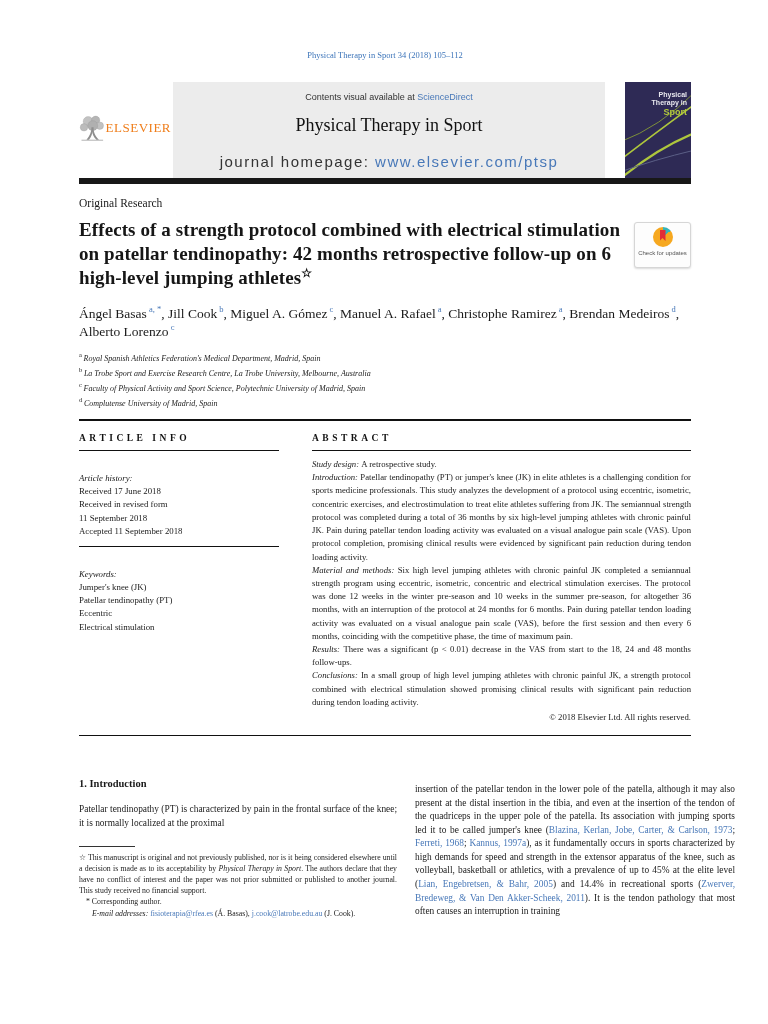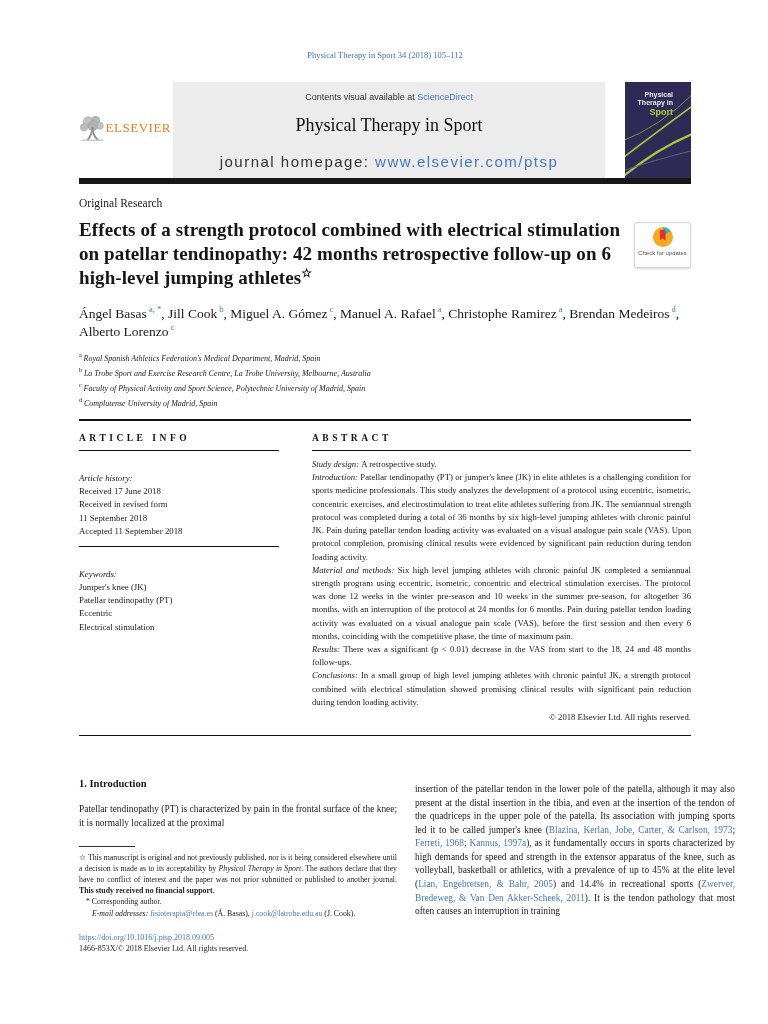--- a/index.html
+++ b/index.html
@@ -23,21 +23,21 @@
   .banner { display: flex; align-items: stretch; height: 96px; }
   .logo-box { width: 92px; display: flex; flex-direction: row; align-items: center; justify-content: flex-end; padding-bottom: 2px; }
   .logo-tree { width: 64px; height: 68px; }
   .logo-word { font-family: "Liberation Serif", serif; font-size: 13px; color: #ef7d1a; letter-spacing: 0.5px; margin-top: -2px; }
   .head-mid { flex: 1; background: #ececec; margin-left: 2px; margin-right: 20px; text-align: center; padding-top: 10px; }
   .contents-line { font-family: "Liberation Sans", sans-serif; font-size: 9px; color: #333; }
   .journal-name { font-family: "Liberation Serif", serif; font-size: 18px; color: #111; margin-top: 13px; }
   .homepage-line { font-family: "Liberation Sans", sans-serif; font-size: 15px; letter-spacing: 1.5px; color: #333; margin-top: 17px; }
   .cover { position: relative; width: 66px; height: 96px; background: #2e2a55; overflow: hidden; flex: none; }
   .cover svg { position: absolute; inset: 0; }
-  .cover-text { position: absolute; top: 9px; right: 18px; text-align: right; line-height: 1.15; }
+  .cover-text { position: absolute; top: 9px; right: 4px; text-align: right; line-height: 1.15; }
   .cover-line1 { font-family: "Liberation Sans", sans-serif; font-size: 7px; font-weight: bold; color: #e8e8ee; }
   .cover-line3 { font-family: "Liberation Sans", sans-serif; font-size: 9px; font-weight: bold; color: #b4cb3c; }
   .black-bar { height: 6px; background: #181818; }
 
   .orig-research { font-size: 11.5px; margin-top: 13px; }
 
   .title-row { display: flex; margin-top: 9px; }
   .title { width: 565px; font-size: 19px; line-height: 1.27; color: #161616; letter-spacing: 0.1px; }
   .title sup { font-size: 12px; }
   .badge-wrap { flex: 1; display: flex; justify-content: flex-end; align-items: flex-start; padding-top: 4px; }
@@ -71,21 +71,21 @@
 
   
   .body-cols { display: flex; margin-top: 42px; align-items: flex-end; }
   .body-col-left { width: 318px; flex: none; }
   .body-col-right { width: 320px; margin-left: 18px; flex: none; }
   .section-heading { font-size: 10.5px; font-weight: bold; }
   .body-para { font-size: 9.4px; line-height: 1.44; text-align: justify; margin-top: 14px; }
   .body-para-right { font-size: 9.4px; line-height: 1.44; text-align: justify; }
   .seg-n { }
   .seg-i { font-style: italic; }
-  .seg-b { font-weight: bold; }
+  .seg-b { font-weight: normal; }
   .seg-l { color: #4878b8; }
 
   .footnote-block { margin-top: 16px; }
   .footnote-rule { width: 56px; border: none; border-top: 1px solid #333; margin-bottom: 5px; }
   .footnote { font-size: 7.8px; line-height: 1.42; text-align: justify; color: #222; }
   .fn-line { font-size: 7.8px; line-height: 1.42; color: #222; }
   .fn-indent { padding-left: 7px; }
   .fn-email { padding-left: 13px; }
 
   .page-footer { margin-top: 14px; }
@@ -215,18 +215,14 @@
         <div class="fn-line fn-indent">* Corresponding author.</div>
         <div class="fn-line fn-email"><span class="seg-i">E-mail addresses: </span><span class="seg-l">fisioterapia@rfea.es</span><span class="seg-n"> (Á. Basas), </span><span class="seg-l">j.cook@latrobe.edu.au</span><span class="seg-n"> (J. Cook).</span></div>
       </div>
     </div>
 
     <div class="body-col-right">
       <div class="body-para-right"><span class="seg-n">insertion of the patellar tendon in the lower pole of the patella, although it may also present at the distal insertion in the tibia, and even at the insertion of the tendon of the quadriceps in the upper pole of the patella. Its association with jumping sports led it to be called jumper's knee (</span><span class="seg-l">Blazina, Kerlan, Jobe, Carter, &amp; Carlson, 1973</span><span class="seg-n">; </span><span class="seg-l">Ferreti, 1968</span><span class="seg-n">; </span><span class="seg-l">Kannus, 1997a</span><span class="seg-n">), as it fundamentally occurs in sports characterized by high demands for speed and strength in the extensor apparatus of the knee, such as volleyball, basketball or athletics, with a prevalence of up to 45% at the elite level (</span><span class="seg-l">Lian, Engebretsen, &amp; Bahr, 2005</span><span class="seg-n">) and 14.4% in recreational sports (</span><span class="seg-l">Zwerver, Bredeweg, &amp; Van Den Akker-Scheek, 2011</span><span class="seg-n">). It is the tendon pathology that most often causes an interruption in training</span></div>
     </div>
   </div>
 
-  <div class="page-footer">
-    <div class="doi">https://doi.org/10.1016/j.ptsp.2018.09.005</div>
-    <div class="issn">1466-853X/© 2018 Elsevier Ltd. All rights reserved.</div>
-  </div>
 
 </div>
 
 </body></html>

